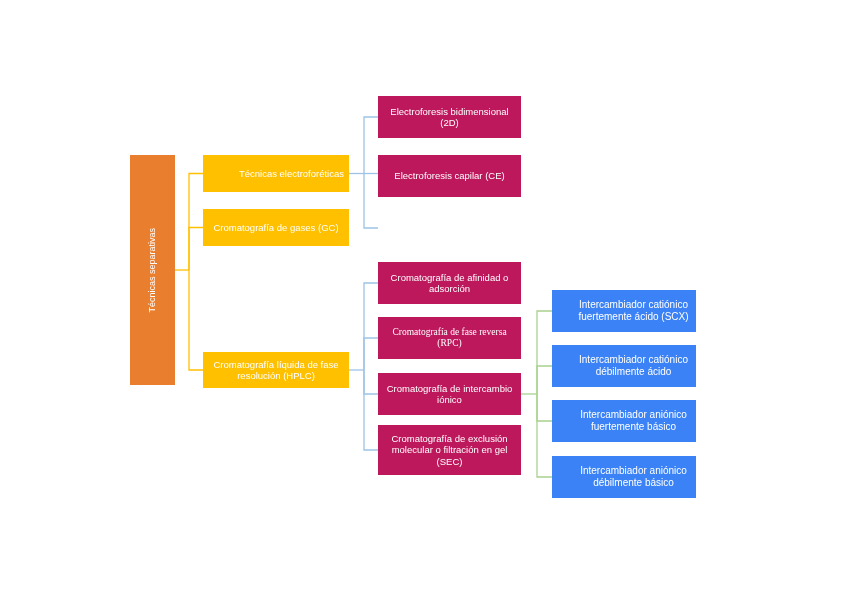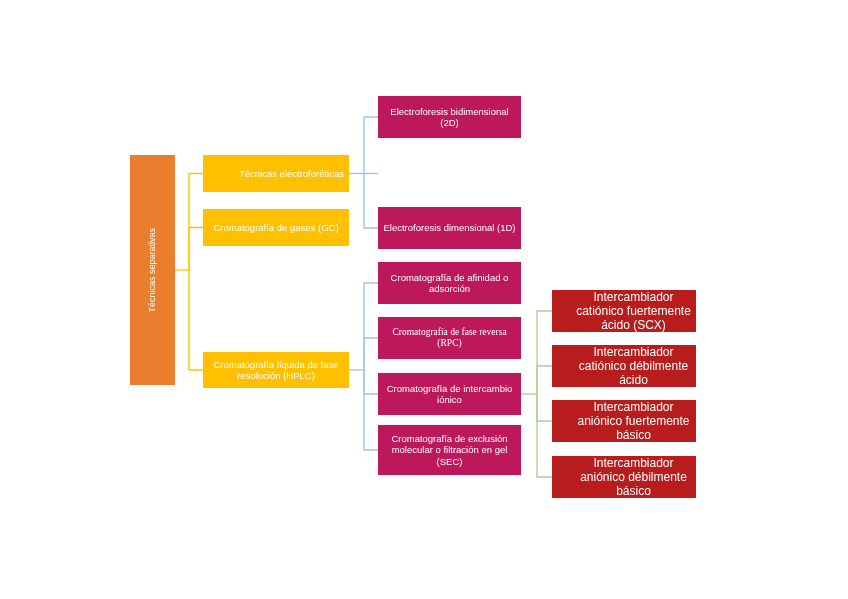--- a/index.html
+++ b/index.html
@@ -41,21 +41,21 @@
   }
   .node.root .lbl {
     writing-mode: vertical-rl;
     transform: rotate(180deg);
     white-space: nowrap;
     width: auto;
   }
   .lvl-root  { background: #E97E2E; font-size: 9px; }
   .lvl-two   { background: #FFC000; font-size: 9.5px; }
   .lvl-three { background: #be185d; font-size: 9.5px; }
-  .lvl-four  { background: #b91c1c; font-size: 12px; padding-left: 24px; }
+  .lvl-four  { background: #3b82f6; font-size: 10px; padding-left: 24px; }
 
   #links {
     position: absolute;
     left: 0;
     top: 0;
     width: 848px;
     height: 599px;
     z-index: 1;
     pointer-events: none;
   }
@@ -115,22 +115,22 @@
   <div class="node lvl-two" style="left:203px; top:209px; width:146px; height:37px;">
     <span class="lbl">Cromatografía de gases (GC)</span>
   </div>
   <div class="node lvl-two" style="left:203px; top:352px; width:146px; height:36px;">
     <span class="lbl">Cromatografía líquida de fase resolución (HPLC)</span>
   </div>
 
   <div class="node lvl-three" style="left:378px; top:96px; width:143px; height:42px;">
     <span class="lbl">Electroforesis bidimensional (2D)</span>
   </div>
-  <div class="node lvl-three" style="left:378px; top:207px; width:143px; height:42px;">
-    <span class="lbl">Electroforesis dimensional (1D)</span>
+  <div class="node lvl-three" style="left:378px; top:155px; width:143px; height:42px;">
+    <span class="lbl">Electroforesis capilar (CE)</span>
   </div>
   <div class="node lvl-three" style="left:378px; top:262px; width:143px; height:42px;">
     <span class="lbl">Cromatografía de afinidad o adsorción</span>
   </div>
   <div class="node lvl-three" style="left:378px; top:317px; width:143px; height:42px;font-family:Liberation Serif, serif;">
     <span class="lbl">Cromatografía de fase reversa (RPC)</span>
   </div>
   <div class="node lvl-three" style="left:378px; top:373px; width:143px; height:42px;">
     <span class="lbl">Cromatografía de intercambio iónico</span>
   </div>

